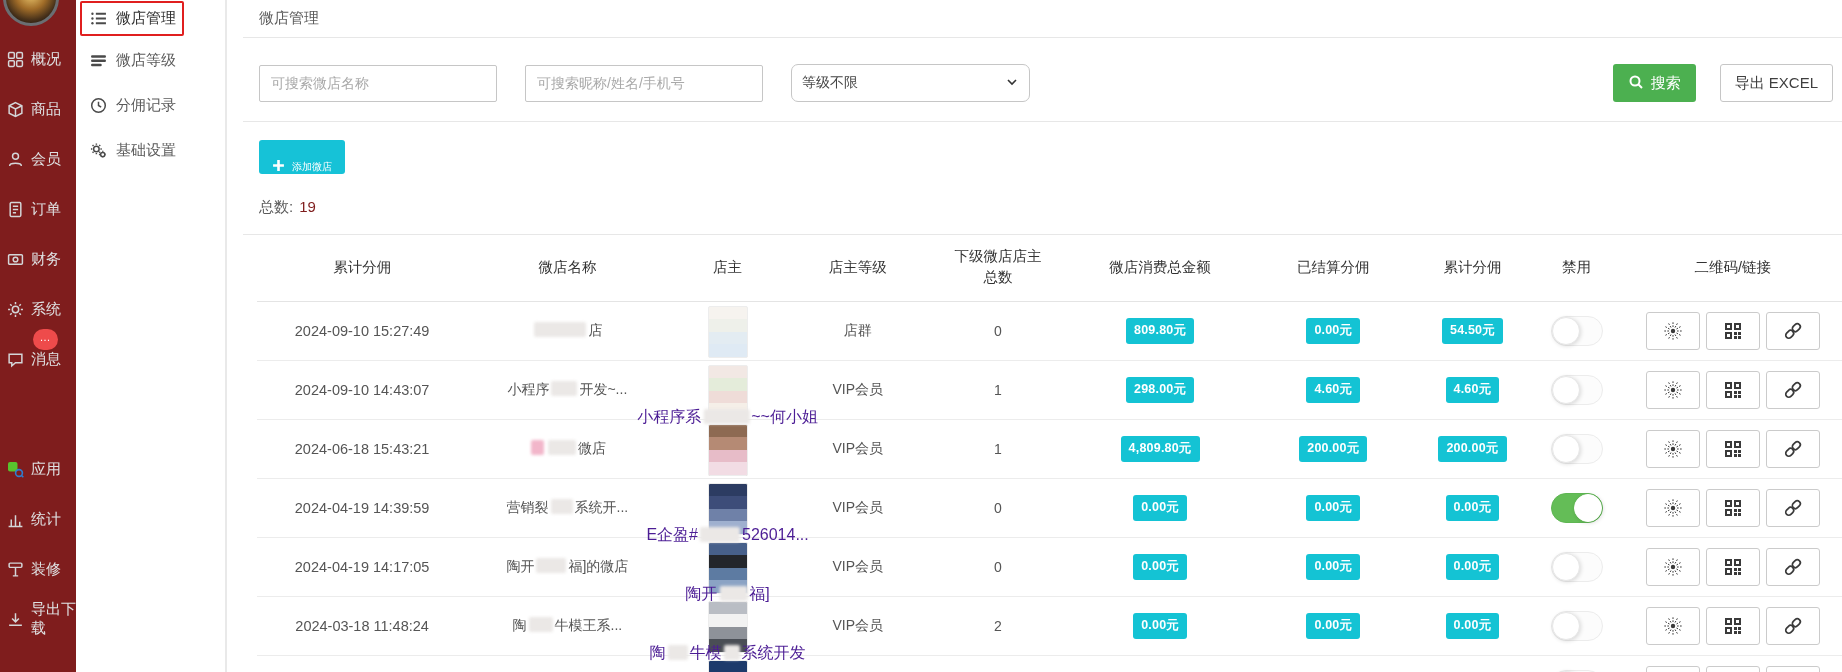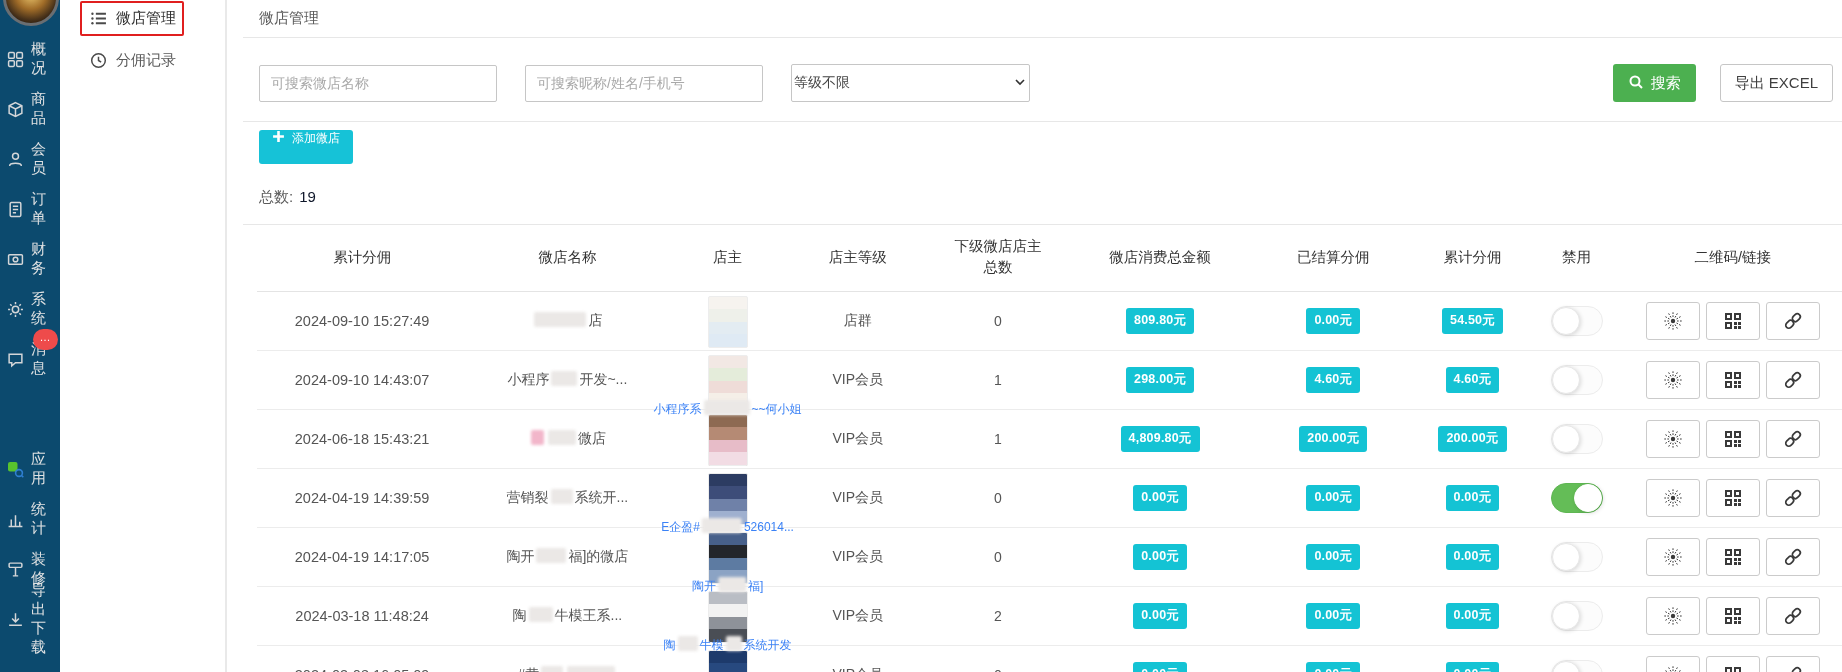--- a/index.html
+++ b/index.html
@@ -1,20 +1,20 @@
 <!DOCTYPE html>
 <html><head>
 <meta charset="utf-8">
 <style>
   * { box-sizing: border-box; margin:0; padding:0; }
   body { font-family: "Liberation Sans", sans-serif; background:#fff; }
   .app { position:relative; width:1842px; height:672px; background:#fff; overflow:hidden; }
 
   
-  .dark-side { position:absolute; left:0; top:0; bottom:0; width:60px; background:#0c4a6e; color:#dfe1e2; z-index:5; }
+  .dark-side { position:absolute; left:0; top:0; bottom:0; width:76px; background:#7f1d1d; color:#dfe1e2; z-index:5; }
   .logo { position:absolute; top:-30px; left:3px; width:56px; height:56px; border-radius:50%;
           background:radial-gradient(circle at 50% 42%, #ecc76e 0%, #a06c28 40%, #47311a 68%, #23160c 85%);
           border:3px solid #6a6e72; }
   .dark-nav { padding-top:34px; }
   .side-item { position:relative; display:flex; align-items:center; gap:7px; height:50px; padding-left:6px;
                font-size:15px; cursor:pointer; }
   .side-item .ic { display:flex; width:18px; justify-content:center; flex:none; color:#d4d6d8; }
   .side-spacer { height:60px; }
   .badge-dots { position:absolute; top:-5px; left:33px; min-width:25px; height:21px; border-radius:11px;
                 background:#ee4b4b; color:#fff; font-size:11px; letter-spacing:1px; line-height:17px;
@@ -32,46 +32,46 @@
   
   .main { position:absolute; left:229px; top:0; right:0; bottom:0; background:#fff; }
   .page-title { margin:9px 0 0 30px; font-size:15px; color:#5b5b5b; }
   .divider { height:1px; background:#e7e7e7; margin-left:14px; }
   .d1 { margin-top:9px; } .d2 { margin-top:19px; } .d3 { margin-top:17px; }
 
   .filters { display:flex; align-items:center; margin:26px 0 0 30px; padding-right:9px; }
   .f-input { width:238px; height:37px; border:1px solid #c6c6c6; border-radius:2px; padding:0 11px;
              font-size:14px; color:#555; margin-right:28px; outline:none; font-family:inherit; }
   .f-input::placeholder { color:#a9a9a9; }
-  .f-select { width:239px; height:38px; border:1px solid #c6c6c6; border-radius:2px; padding:0 2px;
+  .f-select { width:239px; height:38px; border:1px solid #c6c6c6; border-radius:7px; padding:0 10px;
               display:flex; align-items:center; justify-content:space-between; font-size:14px; color:#444;
               cursor:pointer; background:#fff; }
   .right-group { margin-left:auto; display:flex; gap:24px; }
   .btn-search { display:flex; align-items:center; gap:7px; height:38px; padding:0 15px; border:none;
                 border-radius:3px; background:#4cb050; color:#fff; font-size:15px; cursor:pointer; font-family:inherit; }
   .btn-export { height:38px; padding:0 14px; background:#fff; border:1px solid #c6c6c6; border-radius:3px;
                 font-size:15px; color:#3f3f3f; cursor:pointer; font-family:inherit; }
 
-  .btn-add { display:flex; align-items:flex-start; gap:7px; height:34px; padding:0 13px; margin:8px 0 0 30px;
-             background:#16c2d7; border:none; border-radius:3px; color:#fff; font-size:12px; cursor:pointer; font-family:inherit; }
+  .btn-add { display:flex; align-items:flex-end; gap:7px; height:34px; padding:0 13px; margin:18px 0 0 30px;
+             background:#16c2d7; border:none; border-radius:3px; color:#fff; font-size:10px; cursor:pointer; font-family:inherit; }
   .total-row { margin:24px 0 0 30px; font-size:15px; color:#5b5b5b; }
-  .total-row b { font-weight:normal; color:#0f172a; margin-left:6px; }
+  .total-row b { font-weight:normal; color:#7f1d1d; margin-left:6px; }
 
   
   table { border-collapse:collapse; table-layout:fixed; margin-left:28px; width:1586px; font-size:14px; color:#555; }
   thead th { font-weight:normal; color:#333; font-size:14.5px; padding:11px 0 13px; line-height:1.45;
              white-space:pre-line; vertical-align:middle; border-bottom:1px solid #e4e4e4; }
   tbody td { height:59px; text-align:center; border-bottom:1px solid #ececec; position:relative; vertical-align:middle; }
   td.time { color:#555; font-size:14.5px; }
   .redact { display:inline-block; height:15px; border-radius:2px; background:#ebe8e6; filter:blur(1.6px);
             vertical-align:-2px; margin:0 2px; }
   .redact.pink { background:#f2b6ca; }
   .avatar { width:40px; height:52px; margin:2px auto 0; border-radius:2px; border:1px solid #ededed; }
   .owner-link { position:absolute; left:50%; transform:translateX(-50%); bottom:-9px; white-space:nowrap;
-                color:#3b82f6; font-size:12px; z-index:2; cursor:pointer; }
+                color:#4c1d95; font-size:16px; z-index:2; cursor:pointer; }
   .money { display:inline-block; background:#14c3d4; color:#fff; font-weight:bold; font-size:12.5px;
            padding:4px 8px 5px; border-radius:3px; letter-spacing:.2px; }
   .toggle { position:relative; display:inline-block; width:52px; height:30px; border-radius:15px;
             background:#fcfcfc; border:1px solid #ececec; cursor:pointer; vertical-align:middle; }
   .toggle .knob { position:absolute; top:0; left:0; width:28px; height:28px; border-radius:50%;
                   background:#fff; border:1px solid #e7e7e7; box-shadow:1px 1px 4px rgba(0,0,0,.14); }
   .toggle.on { background:#64bd57; border-color:#5fb653; }
   .toggle.on .knob { left:auto; right:0; border-color:#fff; }
   .icon-btn { width:54px; height:38px; margin:0 3px; background:#fff; border:1px solid #cbcbcb;
               border-radius:3px; display:inline-flex; align-items:center; justify-content:center;
@@ -201,26 +201,47 @@
                   <circle cx="2.3" cy="12.5" r="1.1"></circle>
                 </g>
                 <path d="M5.5 3.5h9.5M5.5 8h9.5M5.5 12.5h9.5" stroke="currentColor" stroke-width="1.9" fill="none"></path>
               </svg>
             </span>
             <span>微店管理</span>
           </div>
         </div>
         <div class="sub-item">
           <span class="ic">
+            <svg width="17" height="17" viewBox="0 0 16 16" fill="currentColor">
+              <rect x="1" y="3" width="14" height="2.4" rx="1"></rect>
+              <rect x="1" y="7" width="14" height="2.4" rx="1"></rect>
+              <rect x="1" y="11" width="10" height="2.4" rx="1"></rect>
+            </svg>
+          </span>
+          <span>微店等级</span>
+        </div>
+        <div class="sub-item">
+          <span class="ic">
             <svg width="17" height="17" viewBox="0 0 16 16" fill="none" stroke="currentColor" stroke-width="1.4">
               <circle cx="8" cy="8" r="6.4"></circle>
               <path d="M8 4.5V8l2.5 1.6"></path>
             </svg>
           </span>
           <span>分佣记录</span>
+        </div>
+        <div class="sub-item">
+          <span class="ic">
+            <svg width="17" height="17" viewBox="0 0 16 16" fill="none" stroke="currentColor" stroke-width="1.4">
+              <circle cx="6" cy="6.5" r="2.6"></circle>
+              <path d="M6 2.7V1.4M6 11.6v-1.3M2.2 6.5H.9M11.1 6.5H9.8M3.3 3.8l-.9-.9M8.7 9.2l.9.9M8.7 3.8l.9-.9M3.3 9.2l-.9.9"></path>
+              <circle cx="12" cy="11.8" r="2"></circle>
+              <path d="M12 9.2v-1M12 14.4v-1M9.4 11.8h-1M14.6 11.8h-1"></path>
+            </svg>
+          </span>
+          <span>基础设置</span>
         </div>
       </nav>
   </aside>
 
   <main class="main">
     <div class="page-title">微店管理</div>
     <div class="divider d1"></div>
 
     <div class="filters">
       <input class="f-input" placeholder="可搜索微店名称" style="">

